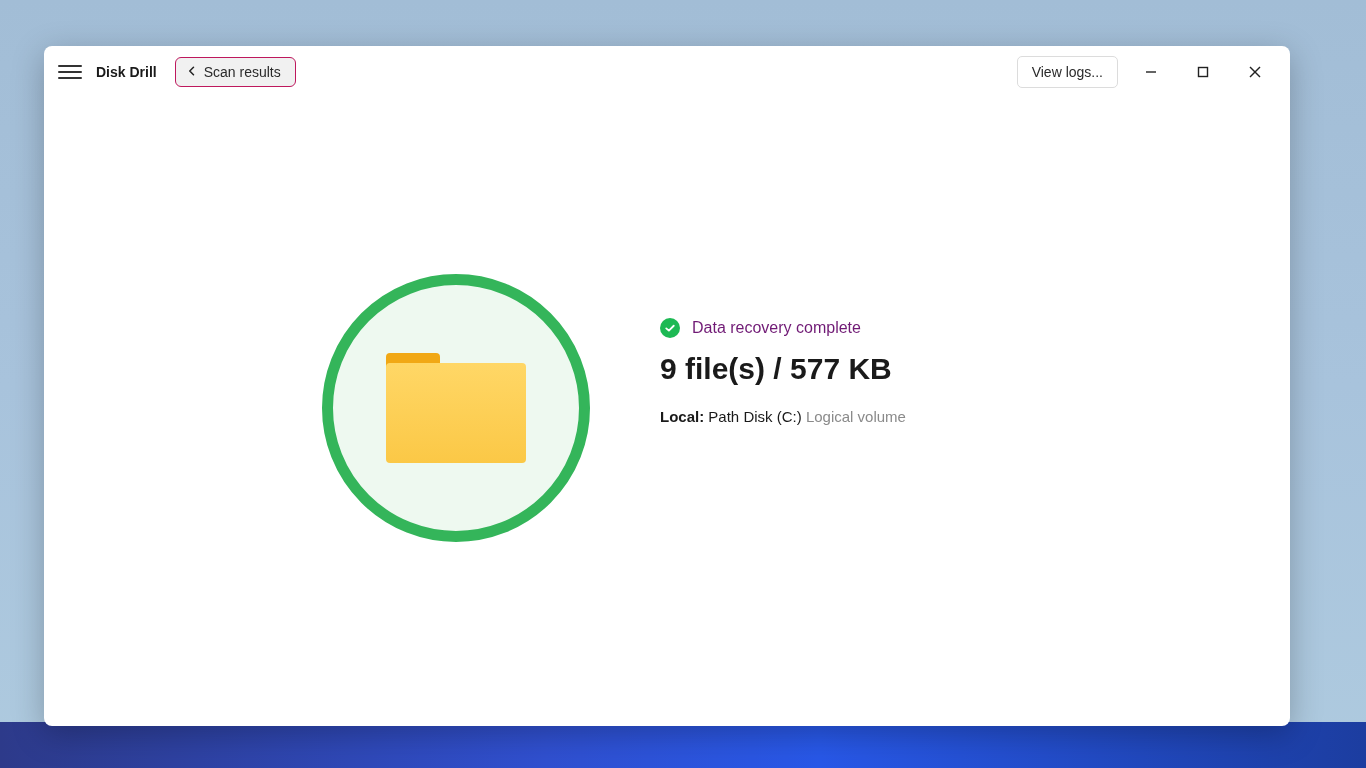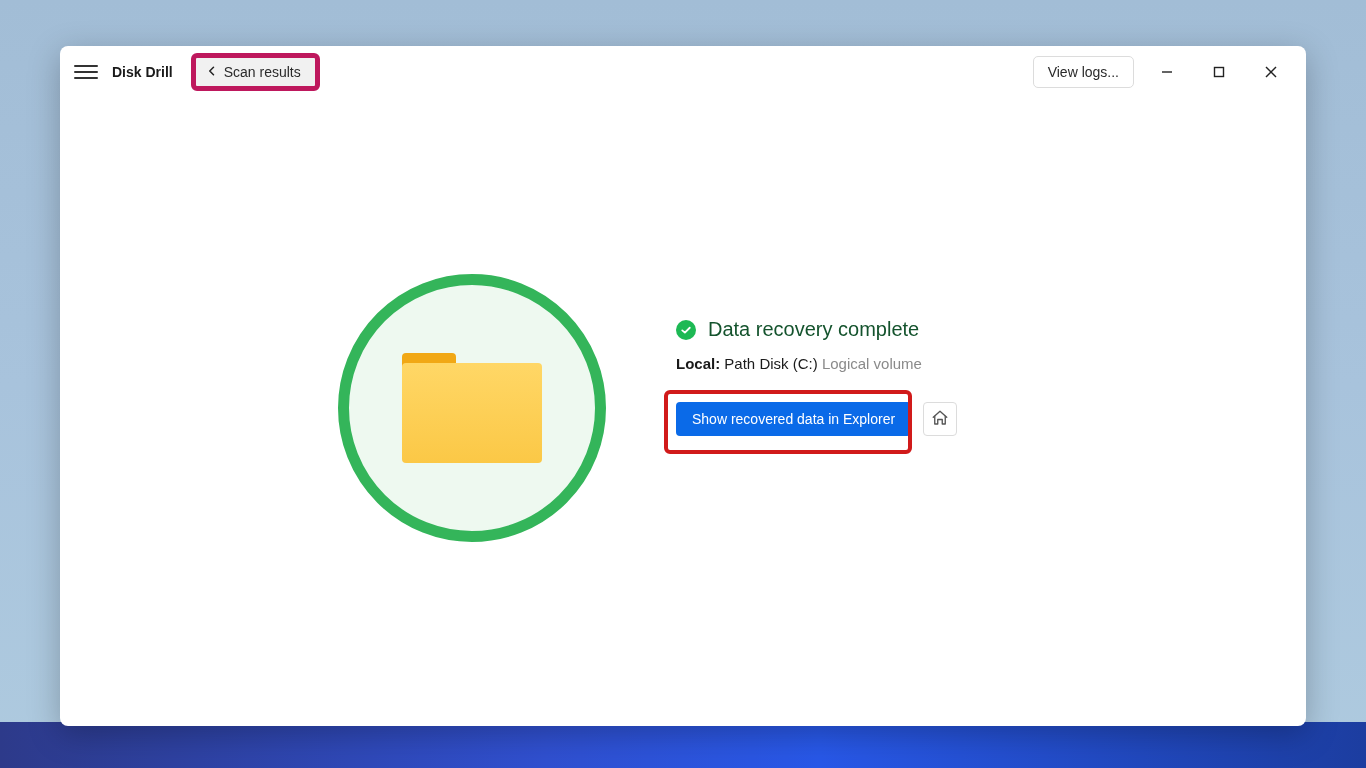--- a/index.html
+++ b/index.html
@@ -14,21 +14,21 @@
 .taskbar-hint {
   position: absolute;
   bottom: 0;
   left: 0;
   right: 0;
   height: 46px;
   background: linear-gradient(90deg, #2d3a8a 0%, #3050d0 40%, #2858e8 60%, #1c3da0 100%);
 }
 .window {
   position: absolute;
-  left: 60px;
+  left: 44px;
   top: 46px;
   width: 1246px;
   height: 680px;
   background: #ffffff;
   border-radius: 8px;
   box-shadow: 0 8px 32px rgba(0,0,0,0.25);
   display: flex;
   flex-direction: column;
 }
 .titlebar {
@@ -55,21 +55,21 @@
 .app-title {
   font-size: 14px;
   font-weight: 600;
   margin-left: 14px;
   color: #1a1a1a;
 }
 .back-pill {
   display: flex;
   align-items: center;
   background: #f1f1f1;
-  border: 5px solid #be185d;
+  border: 1px solid #be185d;
   border-radius: 6px;
   padding: 6px 14px 6px 10px;
   margin-left: 18px;
   cursor: pointer;
   font-size: 14px;
   color: #2a2a2a;
   gap: 6px;
 }
 .back-pill svg { width: 12px; height: 12px; }
 .spacer { flex: 1; }
@@ -148,21 +148,21 @@
 .check-badge {
   width: 20px;
   height: 20px;
   border-radius: 50%;
   background: #1db954;
   display: flex;
   align-items: center;
   justify-content: center;
 }
 .check-badge svg { width: 12px; height: 12px; }
-.status-text { font-size: 20px; color: #14532d; font-weight: 500; }
+.status-text { font-size: 16px; color: #701a75; font-weight: 500; }
 .stats-line {
   font-size: 30px;
   font-weight: 600;
   color: #1a1a1a;
   margin-bottom: 22px;
 }
 .meta-line {
   font-size: 15px;
   color: #1a1a1a;
   margin-bottom: 8px;
@@ -262,35 +262,24 @@
     <div class="info-col">
       <div class="status-row">
         <div class="check-badge">
           <svg viewBox="0 0 16 16" fill="none" stroke="#fff" stroke-width="2.4" stroke-linecap="round" stroke-linejoin="round">
               <polyline points="3,8.5 6.5,11.5 13,5"></polyline>
             </svg>
         </div>
         <div class="status-text">Data recovery complete</div>
       </div>
 
+      <div class="stats-line">9 file(s) / 577 KB</div>
 
       <div class="meta-line">
         <span class="key">Local:</span>
         <span>Path Disk (C:)</span>
         <span class="muted">Logical volume</span>
       </div>
 
 
-      <div class="action-row">
-        <div class="highlight-box"></div>
-        <button class="primary-btn">Show recovered data in Explorer</button>
-        <button class="home-btn">
-          <span>
-            <svg viewBox="0 0 24 24" fill="none" stroke="#555" stroke-width="1.8" stroke-linecap="round" stroke-linejoin="round">
-                <path d="M3 11 L12 3 L21 11"></path>
-                <path d="M5 10 V20 H9 V14 H15 V20 H19 V10"></path>
-              </svg>
-          </span>
-        </button>
-      </div>
     </div>
   </div>
 </div>
 
 </body></html>

